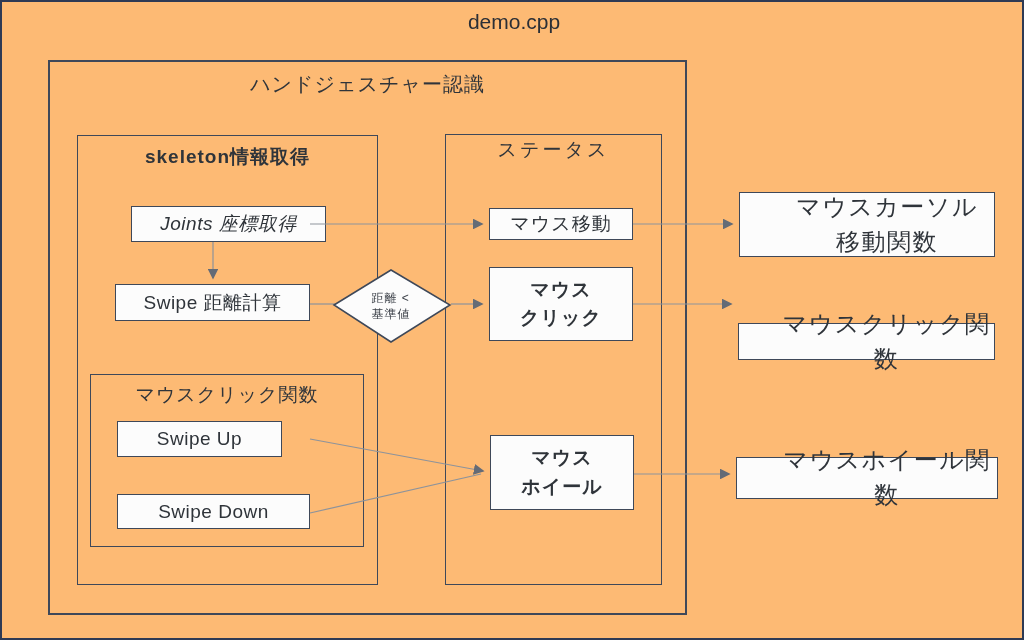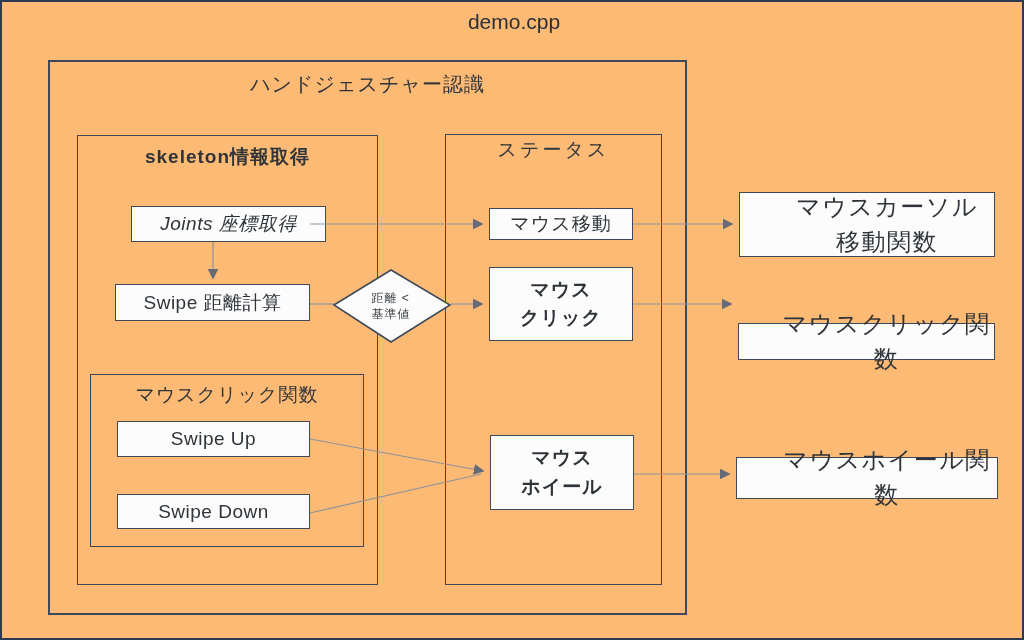--- a/index.html
+++ b/index.html
@@ -59,21 +59,21 @@
   </div>
 
   <div class="box leaf fs19 latin" style="left:129px; top:204px; width:195px; height:36px;font-style:italic;">Joints 座標取得</div>
 
   <div class="box leaf fs19 latin" style="left:113px; top:282px; width:195px; height:37px;">Swipe 距離計算</div>
 
   <div class="box" style="left:88px; top:372px; width:274px; height:173px;">
     <div class="container-label fs19" style="top:7px;">マウスクリック関数</div>
   </div>
 
-  <div class="box leaf fs19 latin" style="left:115px; top:419px; width:193px; height:36px;">Swipe Up</div>
+  <div class="box leaf fs19 latin" style="left:115px; top:419px; width:165px; height:36px;">Swipe Up</div>
 
   <div class="box leaf fs19 latin" style="left:115px; top:492px; width:193px; height:35px;text-align:center;">Swipe Down</div>
 
   <div class="box" style="left:443px; top:132px; width:217px; height:451px;">
     <div class="container-label fs19" style="top:2px; letter-spacing:3px;">ステータス</div>
   </div>
 
   <div class="box leaf fs19" style="left:487px; top:206px; width:144px; height:32px;">マウス移動</div>
 
   <div class="box leaf fs19 two-line" style="left:487px; top:265px; width:144px; height:74px;">マウス

